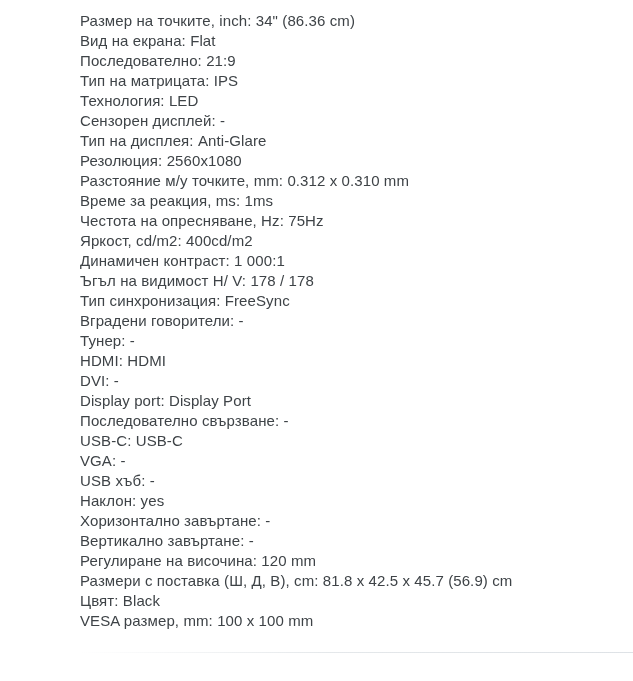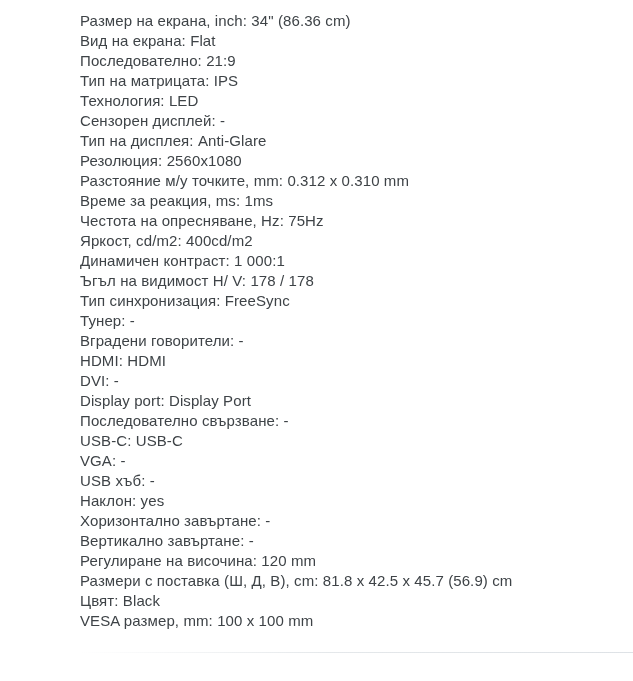--- a/index.html
+++ b/index.html
@@ -31,37 +31,37 @@
     top: 652px;
     width: 553px;
     height: 1px;
     background: linear-gradient(to right, rgba(228,231,234,0) 0%, rgba(224,228,231,0.85) 45%, rgba(222,226,230,1) 100%);
   }
 </style>
 </head>
 <body>
 
 <main class="spec-sheet">
-  <div class="spec-row"><span class="spec-label">Размер на екрана, inch:</span> <span class="spec-value">34" (86.36 cm)</span></div>
+  <div class="spec-row"><span class="spec-label">Размер на точките, inch:</span> <span class="spec-value">34" (86.36 cm)</span></div>
   <div class="spec-row"><span class="spec-label">Вид на екрана:</span> <span class="spec-value">Flat</span></div>
   <div class="spec-row"><span class="spec-label">Последователно:</span> <span class="spec-value">21:9</span></div>
   <div class="spec-row"><span class="spec-label">Тип на матрицата:</span> <span class="spec-value">IPS</span></div>
   <div class="spec-row"><span class="spec-label">Технология:</span> <span class="spec-value">LED</span></div>
   <div class="spec-row"><span class="spec-label">Сензорен дисплей:</span> <span class="spec-value">-</span></div>
   <div class="spec-row"><span class="spec-label">Тип на дисплея:</span> <span class="spec-value">Anti-Glare</span></div>
   <div class="spec-row"><span class="spec-label">Резолюция:</span> <span class="spec-value">2560x1080</span></div>
   <div class="spec-row"><span class="spec-label">Разстояние м/у точките, mm:</span> <span class="spec-value">0.312 x 0.310 mm</span></div>
   <div class="spec-row"><span class="spec-label">Време за реакция, ms:</span> <span class="spec-value">1ms</span></div>
   <div class="spec-row"><span class="spec-label">Честота на опресняване, Hz:</span> <span class="spec-value">75Hz</span></div>
   <div class="spec-row"><span class="spec-label">Яркост, cd/m2:</span> <span class="spec-value">400cd/m2</span></div>
   <div class="spec-row"><span class="spec-label">Динамичен контраст:</span> <span class="spec-value">1 000:1</span></div>
   <div class="spec-row"><span class="spec-label">Ъгъл на видимост H/ V:</span> <span class="spec-value">178 / 178</span></div>
   <div class="spec-row"><span class="spec-label">Тип синхронизация:</span> <span class="spec-value">FreeSync</span></div>
+  <div class="spec-row"><span class="spec-label">Вградени говорители:</span> <span class="spec-value">-</span></div>
   <div class="spec-row"><span class="spec-label">Тунер:</span> <span class="spec-value">-</span></div>
-  <div class="spec-row"><span class="spec-label">Вградени говорители:</span> <span class="spec-value">-</span></div>
   <div class="spec-row"><span class="spec-label">HDMI:</span> <span class="spec-value">HDMI</span></div>
   <div class="spec-row"><span class="spec-label">DVI:</span> <span class="spec-value">-</span></div>
   <div class="spec-row"><span class="spec-label">Display port:</span> <span class="spec-value">Display Port</span></div>
   <div class="spec-row"><span class="spec-label">Последователно свързване:</span> <span class="spec-value">-</span></div>
   <div class="spec-row"><span class="spec-label">USB-C:</span> <span class="spec-value">USB-C</span></div>
   <div class="spec-row"><span class="spec-label">VGA:</span> <span class="spec-value">-</span></div>
   <div class="spec-row"><span class="spec-label">USB хъб:</span> <span class="spec-value">-</span></div>
   <div class="spec-row"><span class="spec-label">Наклон:</span> <span class="spec-value">yes</span></div>
   <div class="spec-row"><span class="spec-label">Хоризонтално завъртане:</span> <span class="spec-value">-</span></div>
   <div class="spec-row"><span class="spec-label">Вертикално завъртане:</span> <span class="spec-value">-</span></div>

